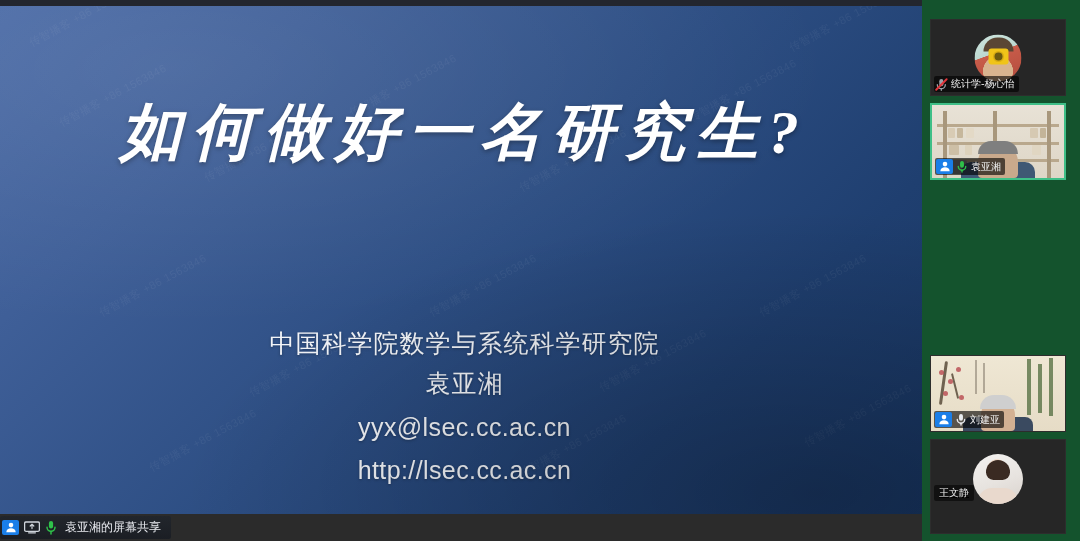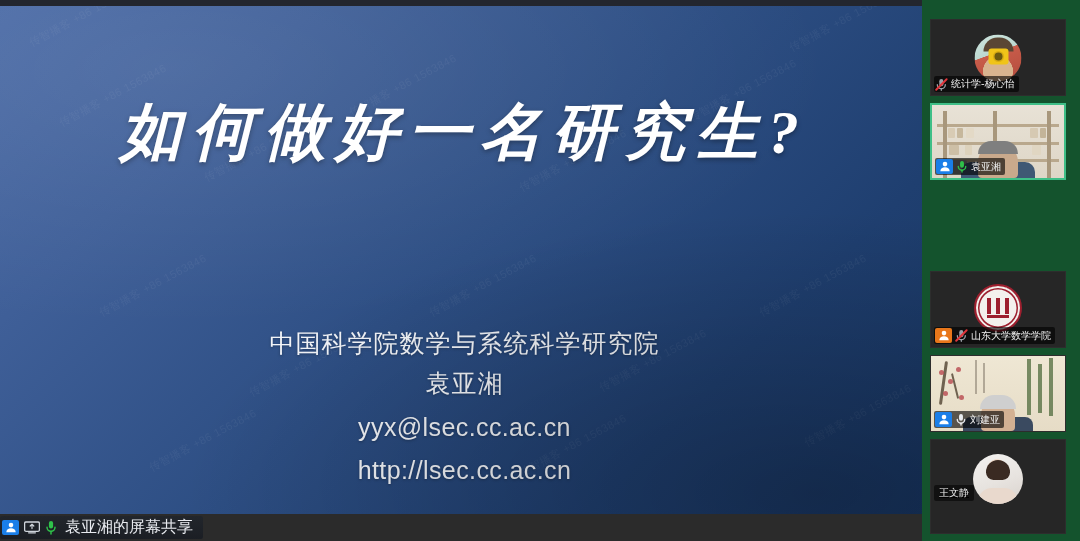--- a/index.html
+++ b/index.html
@@ -124,21 +124,21 @@
     display: flex;
     align-items: center;
     gap: 5px;
     padding: 0 10px 0 2px;
     background: linear-gradient(#22262c, #1b1e24);
     border-radius: 2px;
     z-index: 40;
   }
   #share-status .label {
     color: #e8eaef;
-    font-size: 16px;
+    font-size: 12px;
     font-family: "DejaVu Sans", sans-serif;
     white-space: nowrap;
     margin-left: 3px;
   }
 
   
   #gallery {
     position: absolute;
     right: 0; top: 0;
     width: 144px;
@@ -468,44 +468,20 @@
             <rect x="3.9" y="1" width="4.2" height="7.4" rx="2.1" fill="#2fc14a"></rect>
             <path d="M2 7a4 4 0 0 0 8 0" fill="none" stroke="#2fc14a" stroke-width="1.5" stroke-linecap="round"></path>
             <path d="M6 11V13" stroke="#2fc14a" stroke-width="1.5" stroke-linecap="round"></path>
           </svg>
         </span>
         <span class="nm">袁亚湘</span>
       </div>
     </div>
 
 
-    <div class="tile" style="top:271px;">
-      <div class="tile-media">
-        <div class="seal">
-          <div class="mark"></div>
-        </div>
-      </div>
-      <div class="tile-badge">
-        <span class="ic person-chip orange">
-          <svg width="12" height="11" viewBox="0 0 12 11" aria-hidden="true">
-            <circle cx="6" cy="3.1" r="2.3" fill="#ffffff"></circle>
-            <path d="M1.3 10.2c0-2.6 2.1-4 4.7-4s4.7 1.4 4.7 4z" fill="#ffffff"></path>
-          </svg>
-        </span>
-        <span class="ic">
-          <svg width="13" height="13" viewBox="0 0 14 14" aria-hidden="true">
-            <rect x="4.6" y="1.2" width="4.4" height="7.6" rx="2.2" fill="#9aa0a8"></rect>
-            <path d="M2.5 7.2a4.3 4.3 0 0 0 8.6 0" fill="none" stroke="#9aa0a8" stroke-width="1.4" stroke-linecap="round"></path>
-            <path d="M6.8 11.4V13.3" stroke="#9aa0a8" stroke-width="1.4" stroke-linecap="round"></path>
-            <path d="M1.3 12.7L12.5 1.3" stroke="#e0363c" stroke-width="2.1" stroke-linecap="round"></path>
-          </svg>
-        </span>
-        <span class="nm">山东大学数学学院</span>
-      </div>
-    </div>
 
     <div class="tile" style="top:355px;">
       <div class="tile-media">
         <div class="painting">
           <div class="branch" style="left:8%;  top:6%;  width:3px; height:58%; transform:rotate(8deg);"></div>
           <div class="branch" style="left:17%; top:22%; width:2px; height:34%; transform:rotate(-14deg);"></div>
           <div class="blossom" style="left:6%;  top:18%;"></div>
           <div class="blossom" style="left:13%; top:30%;"></div>
           <div class="blossom" style="left:9%;  top:46%;"></div>
           <div class="blossom" style="left:19%; top:14%;"></div>

